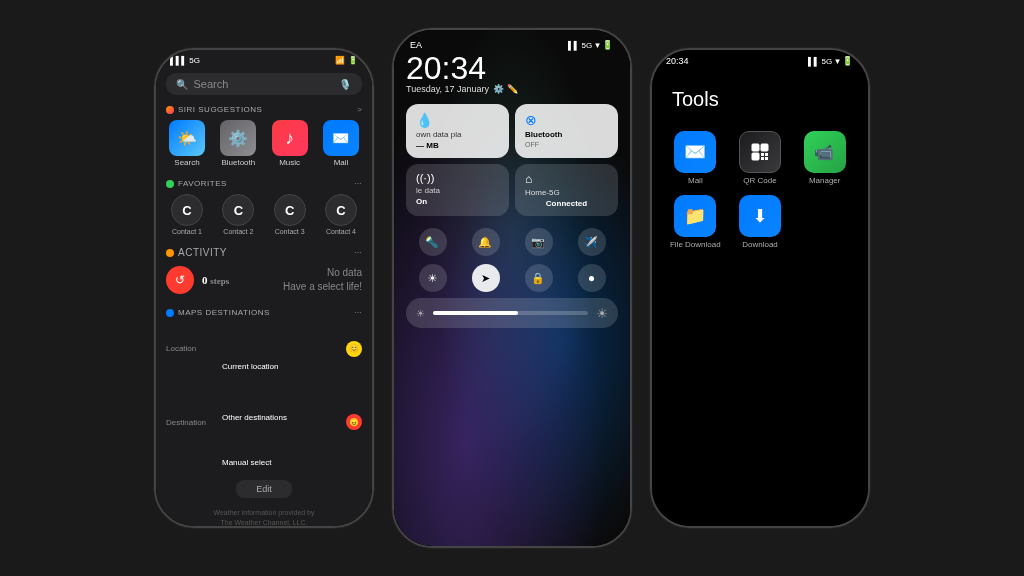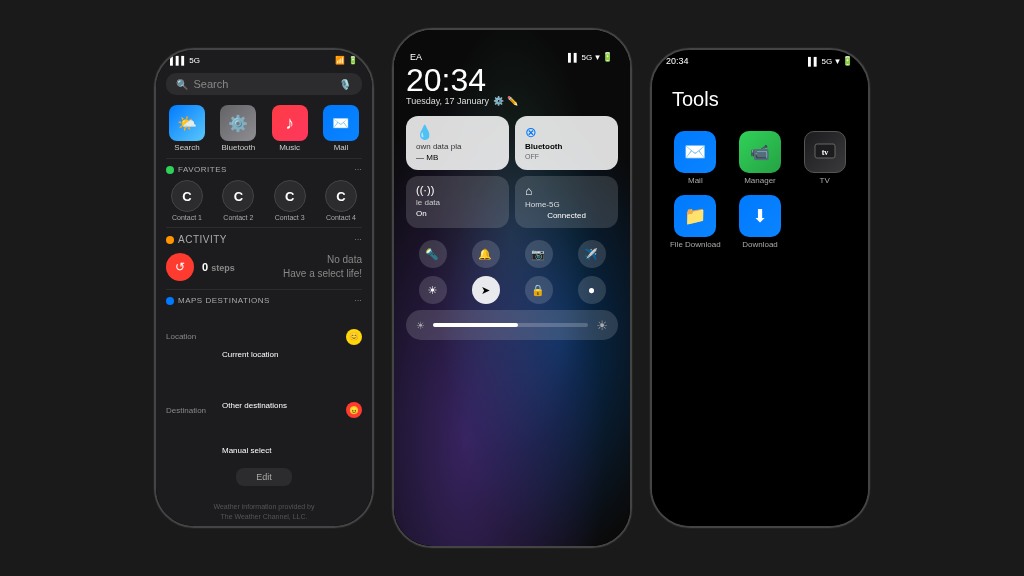--- a/index.html
+++ b/index.html
@@ -186,21 +186,21 @@
     }
     .activity-icon {
       width: 28px; height: 28px;
       border-radius: 50%;
       background: #ff3b30;
       display: flex; align-items: center; justify-content: center;
       font-size: 12px;
       color: #fff;
       flex-shrink: 0;
     }
-    .activity-steps { font-size: 11px; color: #fff; font-weight: 600; }
+    .activity-steps { font-size: 11px; color: #fff; font-weight: 600; font-family: Liberation Serif, serif; }
     .activity-steps span { font-size: 9px; color: #888; }
     .activity-no-data { margin-left: auto; font-size: 10px; color: #888; text-align: right; line-height: 1.4; }
 
     .maps-section { padding: 4px 10px; }
     .maps-row { display: flex; gap: 6px; align-items: center; padding: 3px 0; }
     .maps-key { font-size: 8px; color: #888; width: 50px; flex-shrink: 0; }
     .maps-value { font-size: 8px; color: #fff; flex: 1; margin-top: 36px; }
     .maps-icon { width: 16px; height: 16px; border-radius: 50%; background: #ffd60a; display: flex; align-items: center; justify-content: center; font-size: 8px; }
     .maps-icon.red { background: #ff3b30; }
 
@@ -241,21 +241,21 @@
                   radial-gradient(ellipse at 50% 40%, rgba(60,120,100,0.3) 0%, transparent 50%),
                   #0a0a0a;
     }
 
     .cc-content {
       position: relative;
       z-index: 2;
       display: flex;
       flex-direction: column;
       height: 100%;
-      padding: 16px 12px;
+      padding: 4px 12px;
     }
 
     .cc-header {
       display: flex;
       justify-content: space-between;
       align-items: flex-start;
       margin-bottom: 4px;
     }
     .cc-time { font-size: 32px; font-weight: 200; color: #fff; line-height: 1; }
     .cc-date { font-size: 9px; color: #ddd; display: flex; align-items: center; gap: 4px; }
@@ -267,21 +267,21 @@
       gap: 6px;
       margin: 6px 0;
     }
     .cc-tile {
       background: rgba(255,255,255,0.15);
       border-radius: 12px;
       padding: 8px 10px;
       backdrop-filter: blur(10px);
     }
     .cc-tile-title { font-size: 8px; color: #aaa; margin-bottom: 2px; }
-    .cc-tile-value { font-size: 9px; color: #fff; font-weight: 400; }
+    .cc-tile-value { font-size: 9px; color: #fff; font-weight: 700; }
     .cc-tile-sub { font-size: 7px; color: #888; }
 
     .cc-tile.bt-tile {
       background: rgba(255,255,255,0.85);
     }
     .cc-tile.bt-tile .cc-tile-title { color: #333; }
     .cc-tile.bt-tile .cc-tile-sub { color: #666; }
 
     .cc-tile.mobile-tile {
       background: rgba(255,255,255,0.15);
@@ -403,20 +403,25 @@
           <span style="font-size:8px;">🔋</span>
         </div>
       </div>
 
       <div class="search-bar">
         <span style="font-size:10px;">🔍</span>
         <span>Search</span>
         <span class="mic">🎙️</span>
       </div>
 
+      <div class="section-label">
+        <div class="dot" style="background: linear-gradient(135deg,#ff9500,#ff375f); width:8px;height:8px;border-radius:50%;"></div>
+        <span style="font-size:8px;color:#aaa;letter-spacing:0.5px;">SIRI SUGGESTIONS</span>
+        <span class="section-more">&gt;</span>
+      </div>
 
       <div class="apps-row">
         <div class="app-item">
           <div class="app-icon weather">🌤️</div>
           <span class="app-label">Search</span>
         </div>
         <div class="app-item">
           <div class="app-icon settings">⚙️</div>
           <span class="app-label">Bluetooth</span>
         </div>
@@ -601,35 +606,40 @@
       <div class="tools-body">
         <div class="tools-title">Tools</div>
 
         <div class="tools-grid">
 
           <div class="tool-item">
             <div class="tool-icon mail-t">✉️</div>
             <span class="tool-label">Mail</span>
           </div>
 
+          <div class="tool-item">
+            <div class="tool-icon qr" style="font-size:14px;">
+              <svg width="20" height="20" viewBox="0 0 20 20" fill="none">
+                <rect x="2" y="2" width="7" height="7" rx="1" fill="#fff" stroke="#fff"></rect>
+                <rect x="11" y="2" width="7" height="7" rx="1" fill="#fff" stroke="#fff"></rect>
+                <rect x="2" y="11" width="7" height="7" rx="1" fill="#fff" stroke="#fff"></rect>
+                <rect x="11" y="11" width="3" height="3" fill="#fff"></rect>
+                <rect x="11" y="15" width="3" height="3" fill="#fff"></rect>
+                <rect x="15" y="11" width="3" height="3" fill="#fff"></rect>
+                <rect x="15" y="15" width="3" height="3" fill="#fff"></rect>
+              </svg>
+            </div>
+            <span class="tool-label">QR Code</span>
+          </div>
 
           <div class="tool-item">
             <div class="tool-icon facetime" style="font-size:16px; color:#fff;">📹</div>
             <span class="tool-label">Manager</span>
           </div>
 
-          <div class="tool-item">
-            <div class="tool-icon tv" style="font-size:14px; color:#fff;">
-              <svg width="22" height="18" viewBox="0 0 22 18" fill="none">
-                <rect x="1" y="1" width="20" height="14" rx="2" fill="#1c1c1e" stroke="#666"></rect>
-                <text x="11" y="12" text-anchor="middle" fill="white" font-size="8" font-weight="bold" font-family="serif">tv</text>
-              </svg>
-            </div>
-            <span class="tool-label">TV</span>
-          </div>
 
           <div class="tool-item">
             <div class="tool-icon files" style="font-size:18px;">📁</div>
             <span class="tool-label">File Download</span>
           </div>
 
           <div class="tool-item">
             <div class="tool-icon download" style="font-size:18px; color:#fff;">⬇</div>
             <span class="tool-label">Download</span>
           </div>

